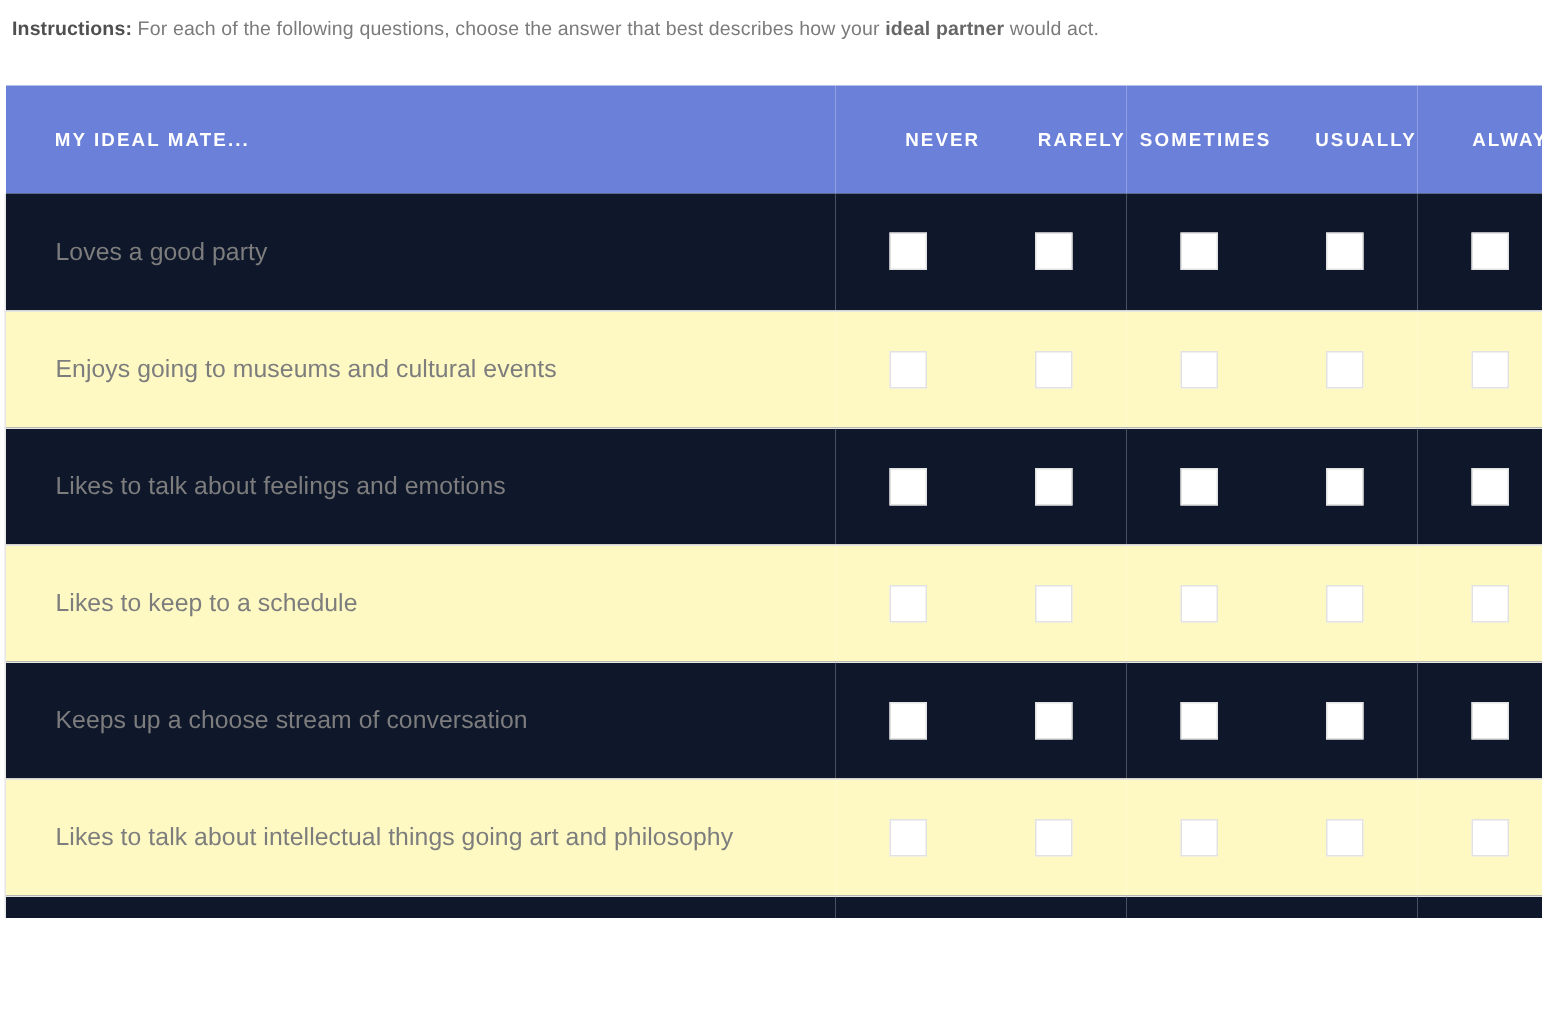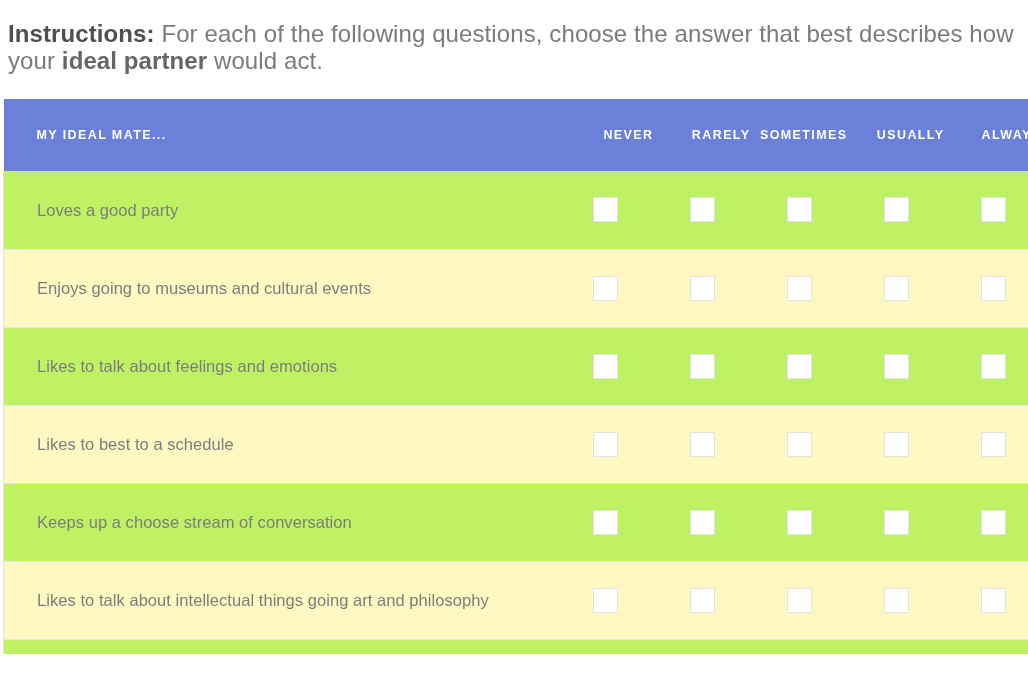--- a/index.html
+++ b/index.html
@@ -10,22 +10,22 @@
   body {
     width: 1028px;
     height: 676px;
     overflow: hidden;
     font-family: "Liberation Sans", sans-serif;
     -webkit-font-smoothing: antialiased;
   }
 
   
   .instructions {
-    padding: 20px 8px 0 8px;
-    font-size: 24px;
+    padding: 5px 8px 0 8px;
+    font-size: 13px;
     line-height: 27px;
     color: #7b7b7b;
     letter-spacing: 0.1px;
   }
   .instructions .lead {
     font-weight: bold;
     color: #4f4f4f;
   }
   .instructions .emph {
     font-weight: bold;
@@ -62,21 +62,21 @@
     width: 520px;
   }
   .matrix thead th.col-scale {
     text-align: right;
     width: 97px;
   }
 
   .matrix tbody tr {
     height: 78px;
   }
-  .matrix tbody tr.odd  td { background: #bef264; }
+  .matrix tbody tr.odd  td { background: #0f172a; }
   .matrix tbody tr.even td { background: #fef9c3; }
 
   .matrix tbody td {
     border-bottom: 1px solid #e6e6e6;
     padding: 0;
     vertical-align: middle;
   }
   .matrix tbody td.statement {
     text-align: left;
     padding: 0 20px 0 33px;
@@ -148,21 +148,21 @@
         </tr>
         <tr class="odd">
           <td class="statement">Likes to talk about feelings and emotions</td>
           <td class="choice"><span class="checkbox"></span></td>
           <td class="choice"><span class="checkbox"></span></td>
           <td class="choice"><span class="checkbox"></span></td>
           <td class="choice"><span class="checkbox"></span></td>
           <td class="choice"><span class="checkbox"></span></td>
         </tr>
         <tr class="even">
-          <td class="statement">Likes to best to a schedule</td>
+          <td class="statement">Likes to keep to a schedule</td>
           <td class="choice"><span class="checkbox"></span></td>
           <td class="choice"><span class="checkbox"></span></td>
           <td class="choice"><span class="checkbox"></span></td>
           <td class="choice"><span class="checkbox"></span></td>
           <td class="choice"><span class="checkbox"></span></td>
         </tr>
         <tr class="odd">
           <td class="statement">Keeps up a choose stream of conversation</td>
           <td class="choice"><span class="checkbox"></span></td>
           <td class="choice"><span class="checkbox"></span></td>

